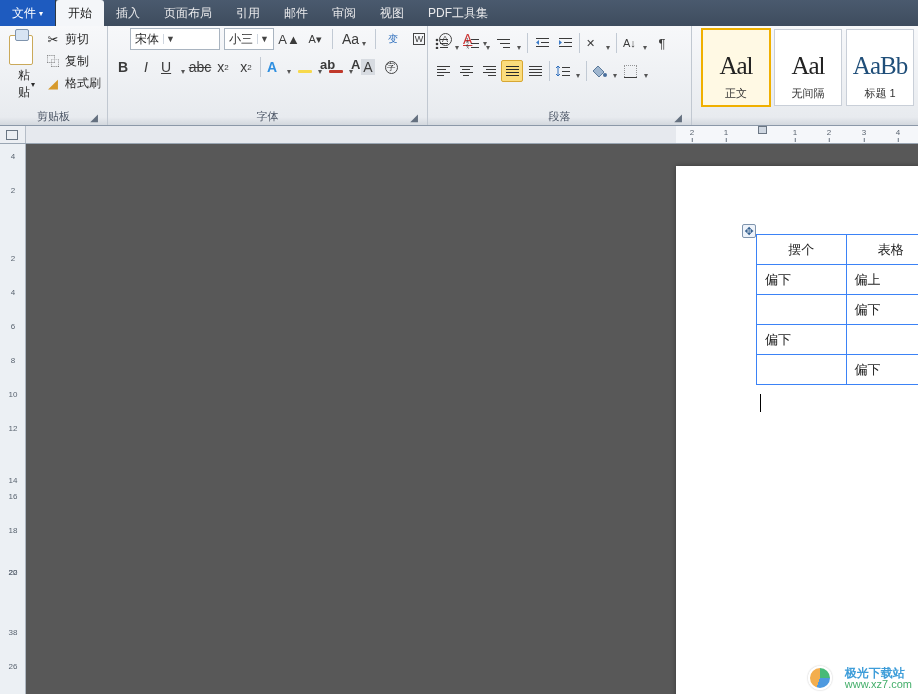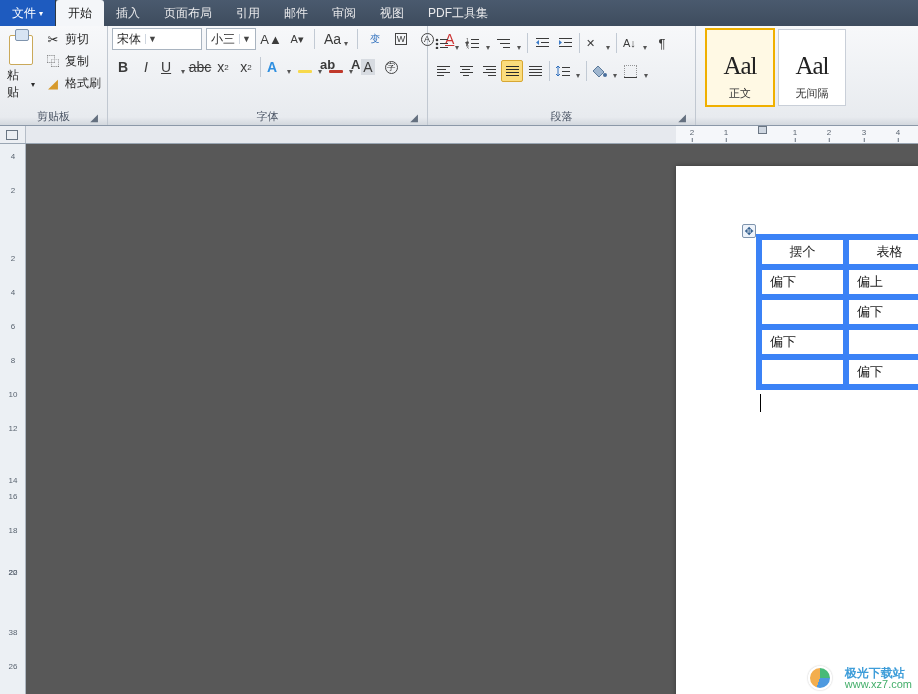--- a/index.html
+++ b/index.html
@@ -14,32 +14,32 @@
   
   .ribbon { height:100px; background:linear-gradient(#f7f8fa,#e8ebef 92%,#d3d8de); display:flex; border-bottom:1px solid #8b98a8; }
   .group { border-right:1px solid #c1c8d1; padding:2px 4px 0 4px; display:flex; flex-direction:column; justify-content:space-between; position:relative; }
   .group-body { display:flex; gap:2px; flex:1; align-items:flex-start; }
   .group-title { text-align:center; font-size:11px; color:#4b5565; height:16px; line-height:14px; position:relative; }
   .launcher { position:absolute; right:2px; bottom:0; width:14px; height:14px; font-size:10px; color:#64707f; display:flex; align-items:center; justify-content:center; cursor:pointer; }
 
   .col { display:flex; flex-direction:column; gap:0; }
   .smallbtn { display:flex; align-items:center; gap:4px; height:22px; padding:0 4px; font-size:12px; color:#2b2b2b; cursor:pointer; border:1px solid transparent; border-radius:2px; white-space:nowrap; }
   .iconbox { width:16px; height:16px; display:flex; align-items:center; justify-content:center; font-size:13px; }
-  .bigbtn { width:40px; display:flex; flex-direction:column; align-items:center; gap:2px; padding:2px; cursor:pointer; border:1px solid transparent; }
+  .bigbtn { width:40px; display:flex; flex-direction:column; align-items:center; gap:2px; padding:2px; cursor:pointer; border:1px solid transparent;text-align:right; }
   .bigbtn .label { font-size:12px; color:#2b2b2b; display:flex; align-items:center; gap:1px; }
   .clip-icon { width:28px; height:34px; position:relative; }
   .clip-icon::before { content:""; position:absolute; inset:4px 2px 0 2px; background:#fff; border:1px solid #caa95a; border-radius:2px; }
   .clip-icon::after { content:""; position:absolute; top:-2px; left:8px; width:12px; height:10px; background:#d7e4f3; border:1px solid #7f94ad; border-radius:2px; }
 
   
   .font-row { display:flex; gap:4px; }
   .combo { display:flex; height:22px; border:1px solid #a9b4c0; background:#fff; align-items:center; font-size:12px; color:#2b2b2b; }
   .combo .val { padding:0 4px; }
   .combo .arrow { width:14px; text-align:center; color:#444; font-size:9px; border-left:1px solid #cfd6df; }
-  .font-name { width:90px; }
+  .font-name { width:90px;margin-left:18px; }
   .font-size { width:50px; }
   .btnrow { display:flex; gap:1px; margin-top:4px; flex-wrap:nowrap; }
   .tbtn { width:22px; height:22px; border:1px solid transparent; border-radius:2px; display:flex; align-items:center; justify-content:center; cursor:pointer; font-size:14px; color:#3b3b3b; }
   .tbtn.sel { background:#fbdc7c; border-color:#d7a733; }
   .tbtn.split { width:30px; justify-content:flex-start; padding-left:2px; position:relative; }
   .tbtn.split::after { content:"▾"; font-size:8px; position:absolute; right:2px; bottom:1px; color:#555; }
   .tbtn .bar { display:block; width:14px; height:3px; border-radius:1px; margin-top:11px; }
   .tbtn .barwrap { position:relative; width:14px; height:16px; }
   .tbtn .barwrap .ch { position:absolute; left:2px; top:-2px; font-weight:bold; font-size:13px; color:#3b3b3b;margin-left:20px; }
 
@@ -67,21 +67,21 @@
   .indent-marker { position:absolute; top:0; width:9px; height:8px; background:#cfd7e1; border:1px solid #6b7683; }
 
   
   .workspace { position:absolute; left:0; right:0; top:144px; bottom:0; display:flex; background:#585858; }
   .ruler-left { width:26px; background:#ecf0f4; border-right:1px solid #aeb7c1; position:relative; font-size:8px; color:#5a6470; }
   .ruler-left .vt { position:absolute; left:8px; width:10px; text-align:center; transform:translateY(-50%); }
   .dark-area { flex:0 0 650px; background:#585858; }
   .page-area { flex:1; background:#585858; position:relative; }
   .page { position:absolute; left:0; top:22px; width:260px; height:540px; background:#fff; box-shadow:0 0 5px rgba(0,0,0,.35); }
   .doc-table { position:absolute; left:80px; top:68px; border-collapse:collapse; font-size:13px; color:#222; font-family:"SimSun","宋体",serif; }
-  .doc-table td { border:6px solid #3b82f6; height:30px; padding:0 8px; vertical-align:middle; width:100px; }
+  .doc-table td { border:1px solid #3b82f6; height:30px; padding:0 8px; vertical-align:middle; width:100px; }
   .doc-table td.head { text-align:center; }
   .table-handle { position:absolute; left:66px; top:58px; width:14px; height:14px; border:1px solid #7f94ad; background:#eef3fa; display:flex; align-items:center; justify-content:center; font-size:11px; color:#35608f; cursor:move; border-radius:2px; }
   .cursor { position:absolute; left:84px; top:228px; width:1px; height:18px; background:#000; }
 
   
   .wm { position:absolute; right:6px; bottom:4px; display:flex; align-items:center; gap:13px; font-size:12px; opacity:.9; }
   .wm .logo { width:24px; height:24px; border-radius:50%; background:conic-gradient(#34b36a 0 90deg,#3a8fdc 90deg 200deg,#f2a63b 200deg 360deg); border:2px solid #fff; box-shadow:0 0 2px rgba(0,0,0,.3); }
   .wm .txt { display:flex; flex-direction:column; line-height:1; }
   .wm .txt span:first-child { color:#2a93d5; font-weight:bold; }
   .wm .txt span:last-child { color:#2fa55a; font-size:11px; }
@@ -336,20 +336,24 @@
 
   <div class="group" style="flex:1;border-right:none">
     <div class="styles">
       <div class="style-item active">
         <div class="prev">Aal</div>
         <div class="lbl">正文</div>
       </div>
       <div class="style-item">
         <div class="prev">Aal</div>
         <div class="lbl">无间隔</div>
+      </div>
+      <div class="style-item heading">
+        <div class="prev">AaBb</div>
+        <div class="lbl">标题 1</div>
       </div>
     </div>
   </div>
 
 </div>
 
 <div class="ruler-top-wrap">
   <div class="ruler-corner"></div>
   <div class="ruler-dark"></div>
   <div class="ruler-h">

